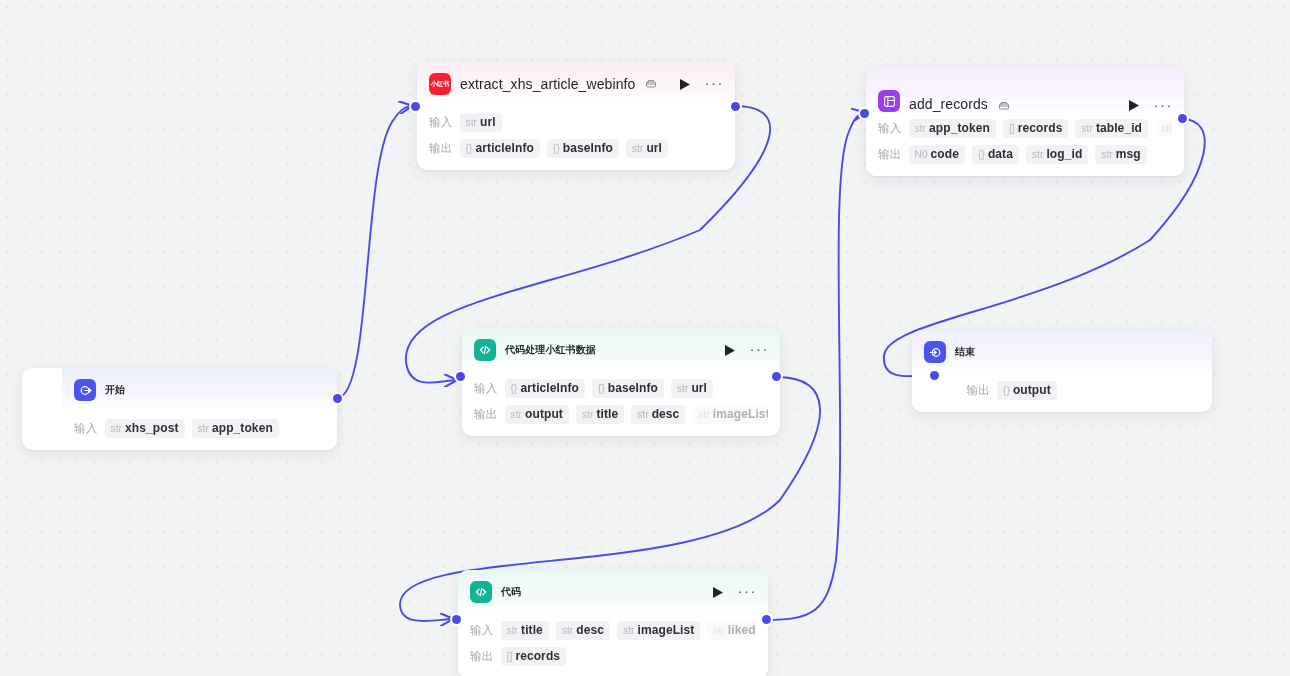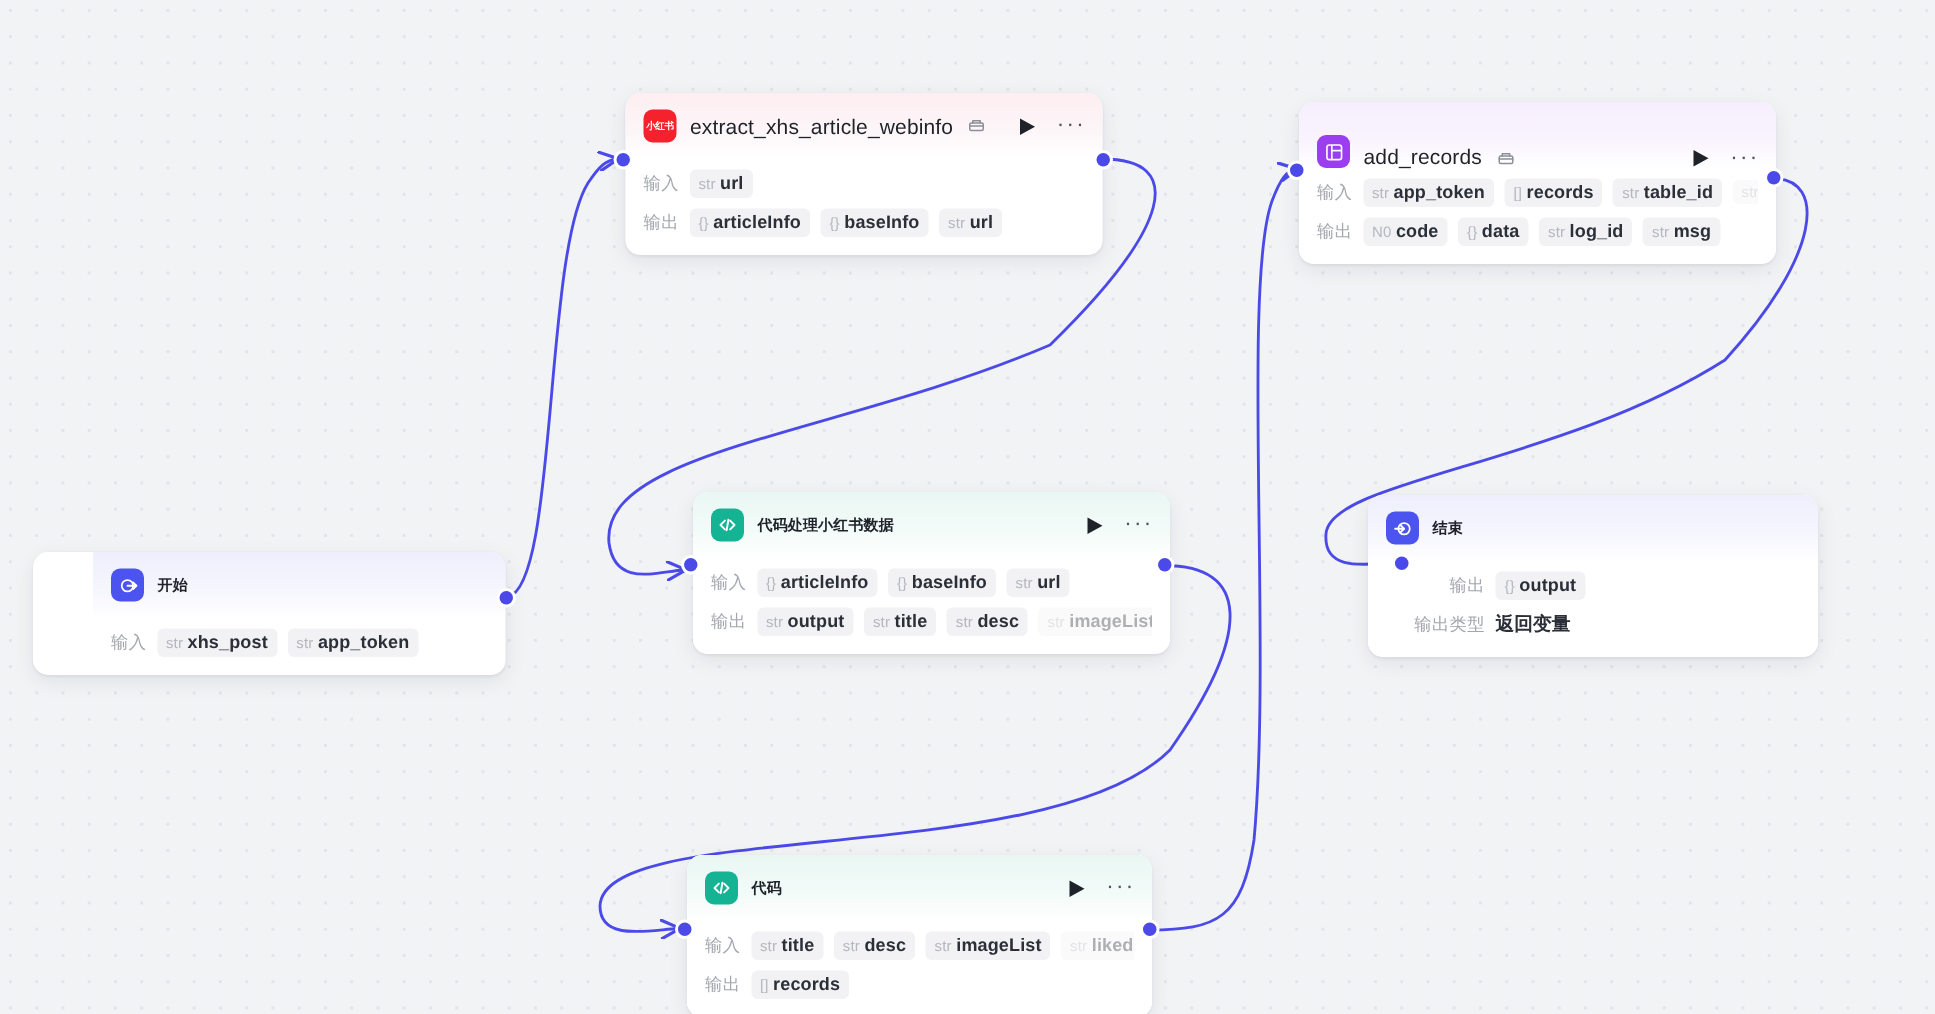--- a/index.html
+++ b/index.html
@@ -404,21 +404,17 @@
       <span class="node-title title-cn">结束</span>
     </div>
     <div class="node-body" style="padding-left:24px;">
       <div class="io-row">
         <span class="io-label" style="width:54px; text-align:right;">输出</span>
         <span class="pill">
           <span class="t">{}</span>
           <span class="n">output</span>
         </span>
       </div>
-      <div class="io-row">
-        <span class="io-label" style="width:54px; text-align:right;">输出类型</span>
-        <span class="plain-val">返回变量</span>
-      </div>
     </div>
   </div>
   <div class="port" style="left:930px; top:371px;"></div>
 
 </div>
 
 </body></html>

